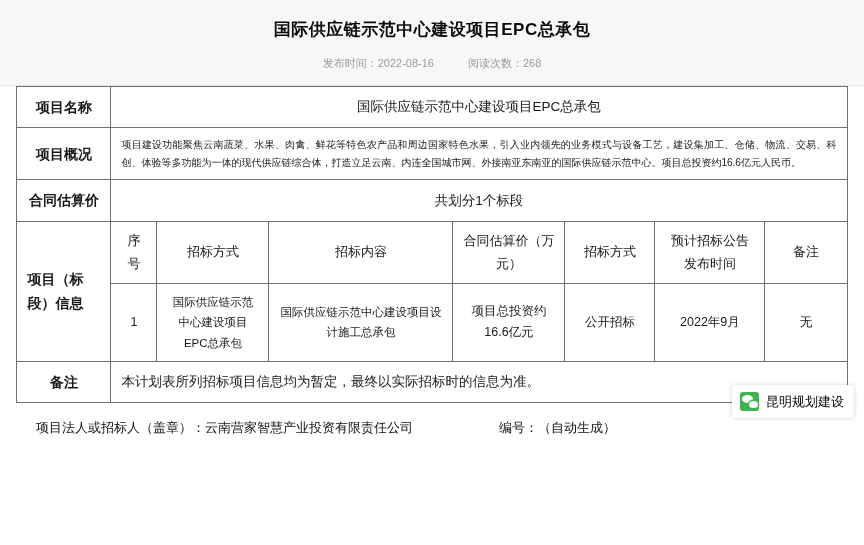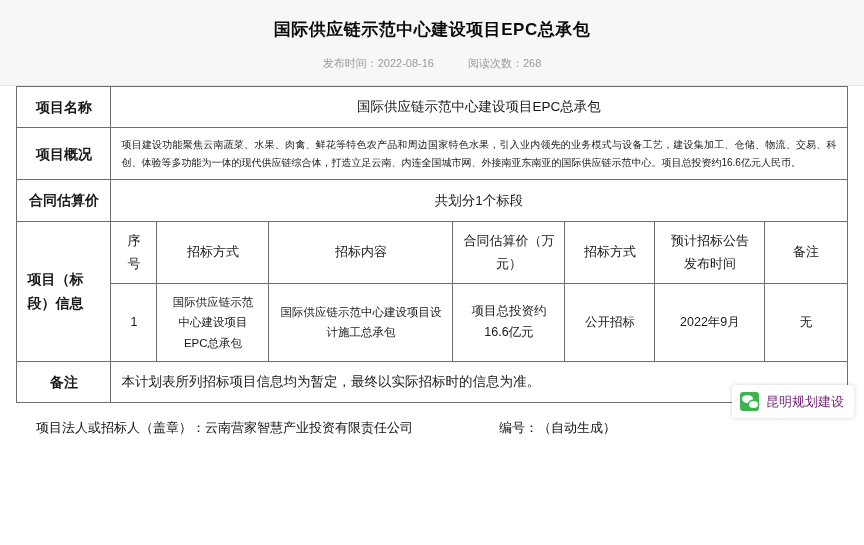--- a/index.html
+++ b/index.html
@@ -142,21 +142,21 @@
     right: 10px;
     bottom: 10px;
     background: #ffffff;
     border-radius: 3px;
     box-shadow: 0 0 4px rgba(0,0,0,0.18);
     display: flex;
     align-items: center;
     gap: 7px;
     padding: 7px 10px 7px 8px;
     font-size: 13px;
-    color: #701a75;
+    color: #000000;
   }
   .wechat-icon {
     width: 19px;
     height: 19px;
     border-radius: 3px;
     background: #3fb34f;
     position: relative;
     flex: 0 0 auto;
   }
   .wechat-icon::before {

